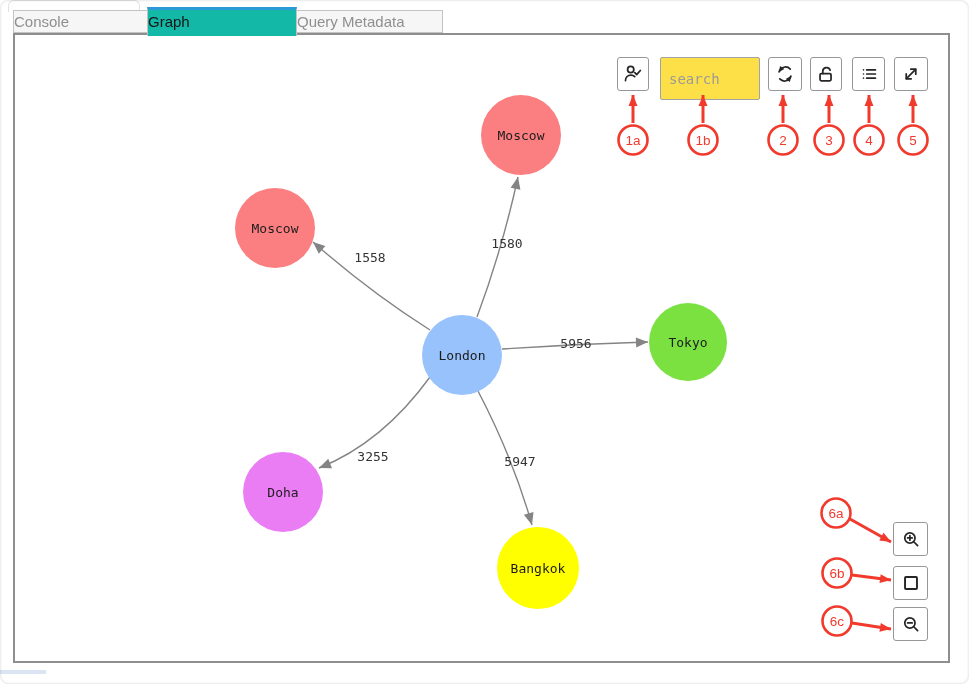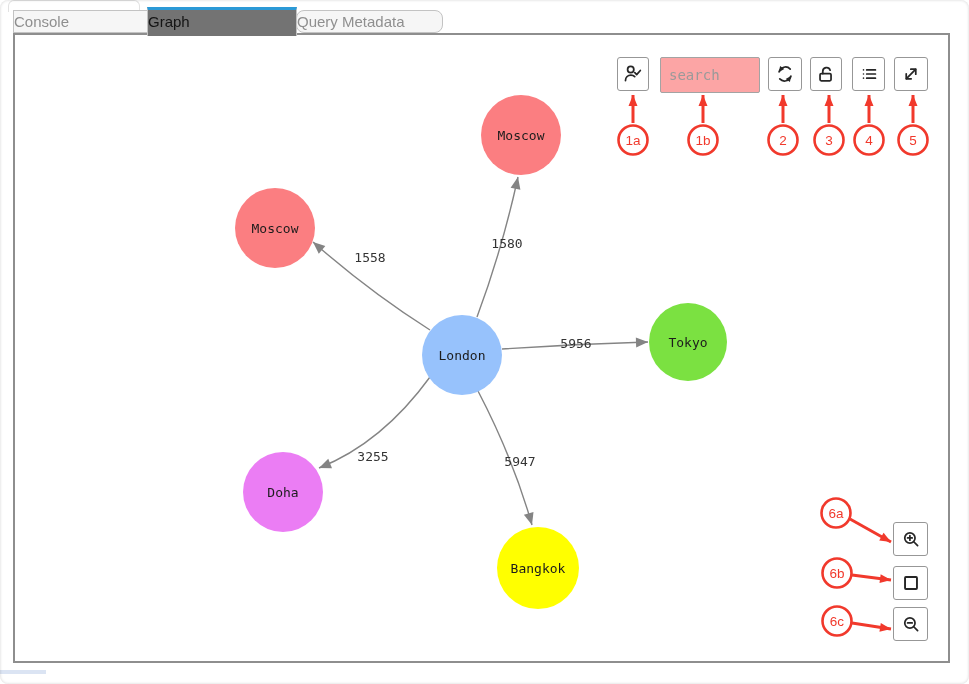--- a/index.html
+++ b/index.html
@@ -9,40 +9,40 @@
        box-shadow:inset 0 0 3px rgba(0,0,0,.18);z-index:9;}
   
   .ghost-tab{position:absolute;left:8px;top:0;width:130px;height:11px;background:#fff;
        border:1px solid #e2e2e2;border-bottom:none;border-radius:6px 6px 0 0;z-index:0;}
   .blue-strip{position:absolute;left:0;top:670px;width:46px;height:4px;background:#dbe4f3;z-index:0;}
 
   
   .tab{position:absolute;top:10px;height:23px;box-sizing:border-box;background:#f6f6f6;
        border:1px solid #c3c3c3;color:#8f8f8f;font-size:15px;line-height:21px;
        z-index:5;cursor:pointer;}
-  .tab.active{top:7px;height:29px;background:#737373;color:#141414;border-top:3px solid #2b99d6;
+  .tab.active{top:7px;height:29px;background:#14b8a6;color:#141414;border-top:3px solid #2b99d6;
        border-bottom:none;line-height:24px;z-index:6;}
   #tab-console{left:13px;width:135px;}
   #tab-graph{left:147px;width:150px;}
-  #tab-query-metadata{left:296px;width:147px;border-radius:8px;}
+  #tab-query-metadata{left:296px;width:147px;}
 
   
   .panel{position:absolute;left:13px;top:33px;width:937px;height:630px;background:#fff;
        border:2px solid #8e8e8e;box-sizing:border-box;z-index:1;}
 
   svg.layer{position:absolute;left:0;top:0;z-index:2;}
   #annotation-svg{z-index:7;pointer-events:none;}
 
   
   .btn{position:absolute;width:32px;height:34px;background:#fff;border:1px solid #979797;
        border-radius:3px;display:flex;align-items:center;justify-content:center;
        padding:0;cursor:pointer;z-index:4;box-sizing:border-box;}
   #btn-user-check{left:617px;top:57px;}
-  #search-input{position:absolute;left:660px;top:57px;width:100px;height:36px;z-index:4;
-       box-sizing:border-box;border:1px solid #a3a3a3;border-radius:2px;background:#fca5a5;
+  #search-input{position:absolute;left:660px;top:57px;width:100px;height:43px;z-index:4;
+       box-sizing:border-box;border:1px solid #a3a3a3;border-radius:2px;background:#fde047;
        font-family:"DejaVu Sans Mono",monospace;font-size:14px;color:#555;padding:0 8px;}
   #search-input::placeholder{color:#9a9a9a;}
   #btn-refresh{left:768px;top:57px;width:34px;}
   #btn-lock{left:810px;top:57px;}
   #btn-list{left:852px;top:57px;width:33px;}
   #btn-expand{left:894px;top:57px;width:34px;}
   #btn-zoom-in{left:893px;top:522px;width:35px;}
   #btn-fit{left:893px;top:566px;width:35px;}
   #btn-zoom-out{left:893px;top:607px;width:35px;}
 

